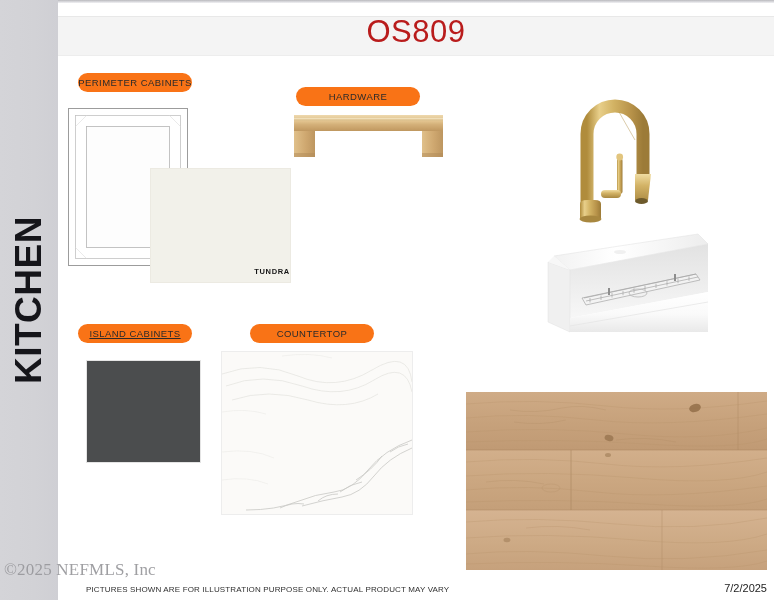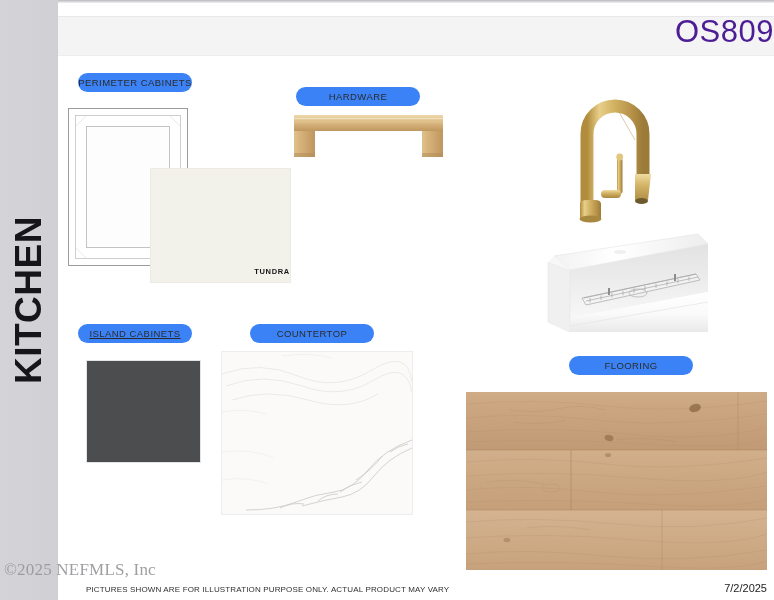--- a/index.html
+++ b/index.html
@@ -48,32 +48,32 @@
   .top-hairline {
     position: absolute;
     left: 58px; top: 0px;
     width: 716px; height: 3px;
     background: linear-gradient(180deg,#b9b9bd 0%, #d9d9dd 55%, #f2f2f4 100%);
   }
   .board-title {
     position: absolute;
     left: 58px; top: 14px;
     width: 716px;
-    text-align: right;
+    text-align: center;
     font-size: 31px;
     font-weight: 400;
     letter-spacing: 0.5px;
-    color: #4c1d95;
+    color: #b91c1c;
     font-family: "Liberation Sans", sans-serif;
   }
 
   
   .pill {
     position: absolute;
-    background: #3b82f6;
+    background: #f97316;
     border-radius: 11px;
     height: 19px;
     line-height: 19px;
     text-align: center;
     font-size: 9.5px;
     letter-spacing: 0.45px;
     color: #2b2b2b;
     font-family: "Liberation Sans", sans-serif;
     white-space: nowrap;
   }
@@ -202,21 +202,20 @@
   <div class="board-title">OS809</div>
 
   <div class="pill" style="left:78px;  top:73px;  width:114px;">PERIMETER CABINETS</div>
 
   <div class="pill" style="left:296px; top:77px;  width:124px;margin-top:10px;">HARDWARE</div>
 
   <div class="pill" style="left:78px;  top:324px; width:114px;text-decoration:underline;">ISLAND CABINETS</div>
 
   <div class="pill" style="left:250px; top:324px; width:124px;">COUNTERTOP</div>
 
-  <div class="pill" style="left:569px; top:356px; width:124px;">FLOORING</div>
 
   <div class="cabinet-drawing">
     <svg viewBox="0 0 120 158" xmlns="http://www.w3.org/2000/svg">
       <rect x="0.5" y="0.5" width="119" height="157" fill="#ffffff" stroke="#9c9c9c" stroke-width="1"></rect>
       <rect x="7.5" y="7.5" width="105" height="143" fill="#ffffff" stroke="#c2c2c2" stroke-width="0.8"></rect>
       <rect x="18.5" y="18.5" width="83" height="121" fill="#fdfdfd" stroke="#b5b5b5" stroke-width="0.8"></rect>
       <line x1="7.5" y1="18.5" x2="18.5" y2="7.5" stroke="#dcdcdc" stroke-width="0.6"></line>
       <line x1="112.5" y1="18.5" x2="101.5" y2="7.5" stroke="#dcdcdc" stroke-width="0.6"></line>
       <line x1="7.5" y1="139.5" x2="18.5" y2="150.5" stroke="#dcdcdc" stroke-width="0.6"></line>
       <line x1="112.5" y1="139.5" x2="101.5" y2="150.5" stroke="#dcdcdc" stroke-width="0.6"></line>

